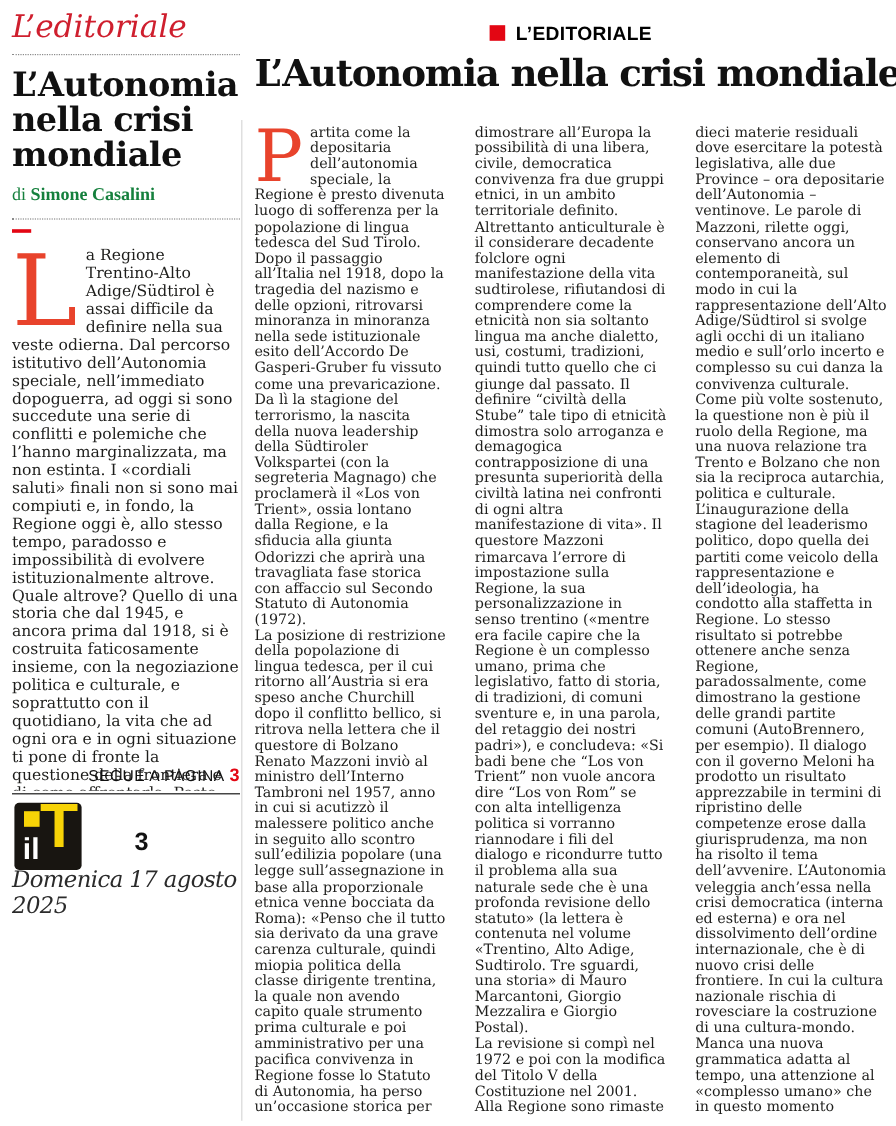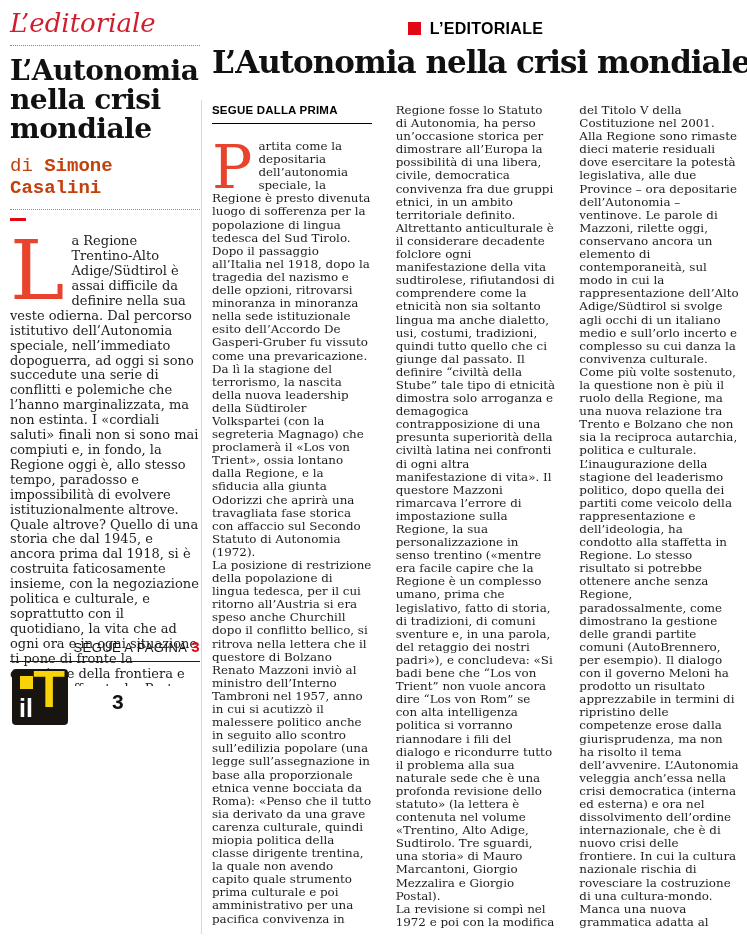--- a/index.html
+++ b/index.html
@@ -7,21 +7,21 @@
        font-family:"DejaVu Serif",serif;color:#1d1d1b;overflow:hidden;}
 
   
   .left-col{position:absolute;left:10px;top:8px;width:190px;height:930px;}
   .section-label{font-family:"DejaVu Serif",serif;font-style:italic;
        font-size:26px;color:#cf1f2e;padding-bottom:7px;
        border-bottom:1px dotted #8a8a8a;}
   .left-title{font-family:"DejaVu Serif",serif;font-weight:bold;
        font-size:28px;line-height:1.04;letter-spacing:-0.5px;color:#111;
        margin:10px 0 12px 0;}
-  .byline{font-family:Liberation Mono, monospace;font-size:19px;color:#c2410c;
+  .byline{font-family:Liberation Serif, serif;font-size:15px;color:#15803d;
        padding-bottom:10px;border-bottom:1px dotted #8a8a8a;}
   .byline b{font-weight:bold;}
   .red-tick{width:16px;height:3px;background:#e30613;margin:8px 0 10px 0;}
   .left-body{font-size:13px;line-height:14.9px;height:452px;overflow:hidden;
        text-align:left;}
   .dropcap-l{float:left;color:#e8432c;font-size:82px;line-height:66px;
        padding:4px 7px 0 0;font-family:"DejaVu Serif",serif;}
   .continuation{position:absolute;top:630px;right:0;left:0;text-align:right;
        font-family:"Liberation Sans",sans-serif;font-size:13px;color:#111;
        letter-spacing:0.4px;}
@@ -72,30 +72,30 @@
   <div class="red-tick"></div>
   <p class="left-body"><span class="dropcap-l">L</span><span>a Regione Trentino-Alto Adige/Südtirol è assai difficile da definire nella sua veste odierna. Dal percorso istitutivo dell’Autonomia speciale, nell’immediato dopoguerra, ad oggi si sono succedute una serie di conflitti e polemiche che l’hanno marginalizzata, ma non estinta. I «cordiali saluti» finali non si sono mai compiuti e, in fondo, la Regione oggi è, allo stesso tempo, paradosso e impossibilità di evolvere istituzionalmente altrove. Quale altrove? Quello di una storia che dal 1945, e ancora prima dal 1918, si è costruita faticosamente insieme, con la negoziazione politica e culturale, e soprattutto con il quotidiano, la vita che ad ogni ora e in ogni situazione ti pone di fronte la questione della frontiera e di come affrontarla. Posto che la frontiera non è nemica, ma uno spazio di identità dove ciascuno di noi sceglie come e quanto ridefinire una parte di sé.</span></p>
   <div class="continuation"><span>SEGUE A PAGINA</span><span class="pg">3</span></div>
   <div class="footer-rule"></div>
   <div class="ilt-logo">
     <div class="logo-dot"></div>
     <span class="logo-t">T</span>
     <span class="logo-il">il</span>
   </div>
   <div class="page-number">3</div>
+  <div class="edition-date">Domenica 17 agosto 2025</div>
 </aside>
 
 <div class="v-divider"></div>
 
 <main class="main-col">
   <div class="kicker">
     <span class="red-square"></span><span>L’EDITORIALE</span>
   </div>
   <h2 class="headline">L’Autonomia nella crisi mondiale</h2>
   <div class="columns">
-    <div class="kicker2">SEGUE DALLA PRIMA</div>
     <p><span class="dropcap-p">P</span><span>artita come la depositaria dell’autonomia speciale, la Regione è presto divenuta luogo di sofferenza per la popolazione di lingua tedesca del Sud Tirolo. Dopo il passaggio all’Italia nel 1918, dopo la tragedia del nazismo e delle opzioni, ritrovarsi minoranza in minoranza nella sede istituzionale esito dell’Accordo De Gasperi-Gruber fu vissuto come una prevaricazione. Da lì la stagione del terrorismo, la nascita della nuova leadership della Südtiroler Volkspartei (con la segreteria Magnago) che proclamerà il «Los von Trient», ossia lontano dalla Regione, e la sfiducia alla giunta Odorizzi che aprirà una travagliata fase storica con affaccio sul Secondo Statuto di Autonomia (1972).</span></p>
     <p>La posizione di restrizione della popolazione di lingua tedesca, per il cui ritorno all’Austria si era speso anche Churchill dopo il conflitto bellico, si ritrova nella lettera che il questore di Bolzano Renato Mazzoni inviò al ministro dell’Interno Tambroni nel 1957, anno in cui si acutizzò il malessere politico anche in seguito allo scontro sull’edilizia popolare (una legge sull’assegnazione in base alla proporzionale etnica venne bocciata da Roma): «Penso che il tutto sia derivato da una grave carenza culturale, quindi miopia politica della classe dirigente trentina, la quale non avendo capito quale strumento prima culturale e poi amministrativo per una pacifica convivenza in Regione fosse lo Statuto di Autonomia, ha perso un’occasione storica per dimostrare all’Europa la possibilità di una libera, civile, democratica convivenza fra due gruppi etnici, in un ambito territoriale definito. Altrettanto anticulturale è il considerare decadente folclore ogni manifestazione della vita sudtirolese, rifiutandosi di comprendere come la etnicità non sia soltanto lingua ma anche dialetto, usi, costumi, tradizioni, quindi tutto quello che ci giunge dal passato. Il definire “civiltà della Stube” tale tipo di etnicità dimostra solo arroganza e demagogica contrapposizione di una presunta superiorità della civiltà latina nei confronti di ogni altra manifestazione di vita». Il questore Mazzoni rimarcava l’errore di impostazione sulla Regione, la sua personalizzazione in senso trentino («mentre era facile capire che la Regione è un complesso umano, prima che legislativo, fatto di storia, di tradizioni, di comuni sventure e, in una parola, del retaggio dei nostri padri»), e concludeva: «Si badi bene che “Los von Trient” non vuole ancora dire “Los von Rom” se con alta intelligenza politica si vorranno riannodare i fili del dialogo e ricondurre tutto il problema alla sua naturale sede che è una profonda revisione dello statuto» (la lettera è contenuta nel volume «Trentino, Alto Adige, Sudtirolo. Tre sguardi, una storia» di Mauro Marcantoni, Giorgio Mezzalira e Giorgio Postal).</p>
     <p>La revisione si compì nel 1972 e poi con la modifica del Titolo V della Costituzione nel 2001. Alla Regione sono rimaste dieci materie residuali dove esercitare la potestà legislativa, alle due Province – ora depositarie dell’Autonomia – ventinove. Le parole di Mazzoni, rilette oggi, conservano ancora un elemento di contemporaneità, sul modo in cui la rappresentazione dell’Alto Adige/Südtirol si svolge agli occhi di un italiano medio e sull’orlo incerto e complesso su cui danza la convivenza culturale.</p>
     <p>Come più volte sostenuto, la questione non è più il ruolo della Regione, ma una nuova relazione tra Trento e Bolzano che non sia la reciproca autarchia, politica e culturale. L’inaugurazione della stagione del leaderismo politico, dopo quella dei partiti come veicolo della rappresentazione e dell’ideologia, ha condotto alla staffetta in Regione. Lo stesso risultato si potrebbe ottenere anche senza Regione, paradossalmente, come dimostrano la gestione delle grandi partite comuni (AutoBrennero, per esempio). Il dialogo con il governo Meloni ha prodotto un risultato apprezzabile in termini di ripristino delle competenze erose dalla giurisprudenza, ma non ha risolto il tema dell’avvenire. L’Autonomia veleggia anch’essa nella crisi democratica (interna ed esterna) e ora nel dissolvimento dell’ordine internazionale, che è di nuovo crisi delle frontiere. In cui la cultura nazionale rischia di rovesciare la costruzione di una cultura-mondo. Manca una nuova grammatica adatta al tempo, una attenzione al «complesso umano» che in questo momento rendono gli assetti statici. Si dirà, responsabilità della politica. Ma se pensiamo a quanti di noi operano per costruire ponti e cultura comune tra i due territori il quadro apparirà desolante. Tolta la Haydn e il ruolo di qualche storico, anche il mondo della cultura è silente. Il destino comune di Trento e Bolzano mai come ora necessita di nuove prospettive.</p>
 
   </div>
 </main>
 
 </body></html>

